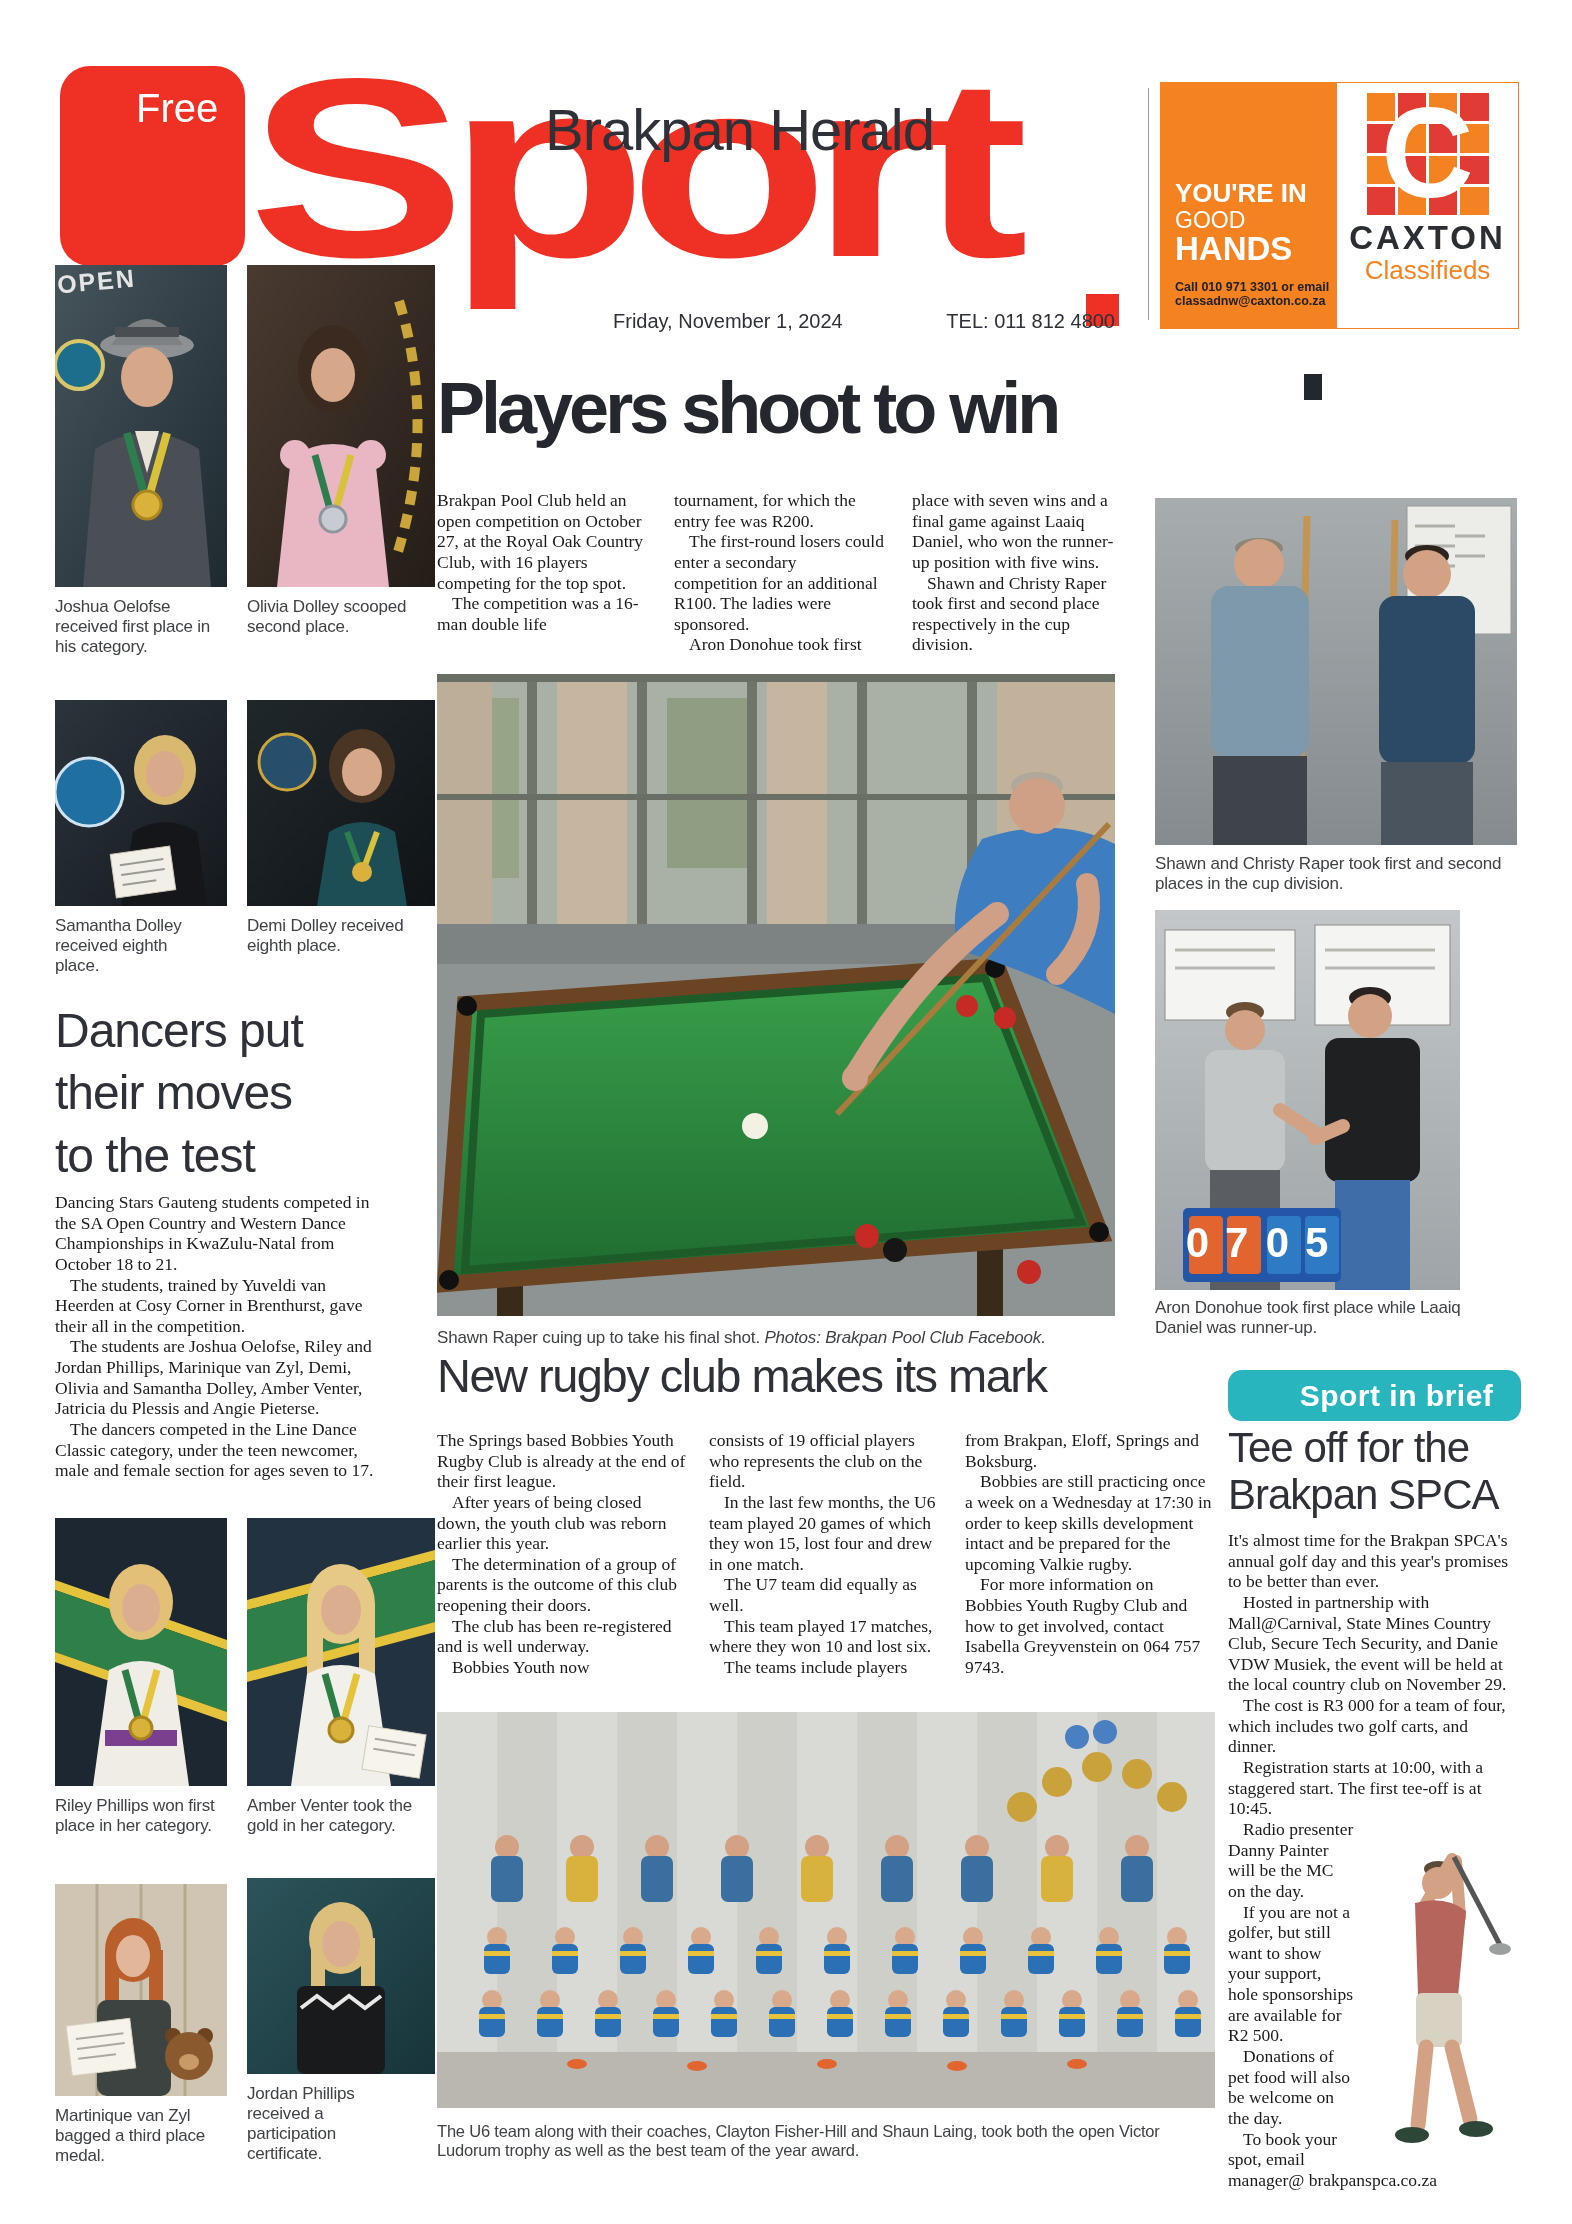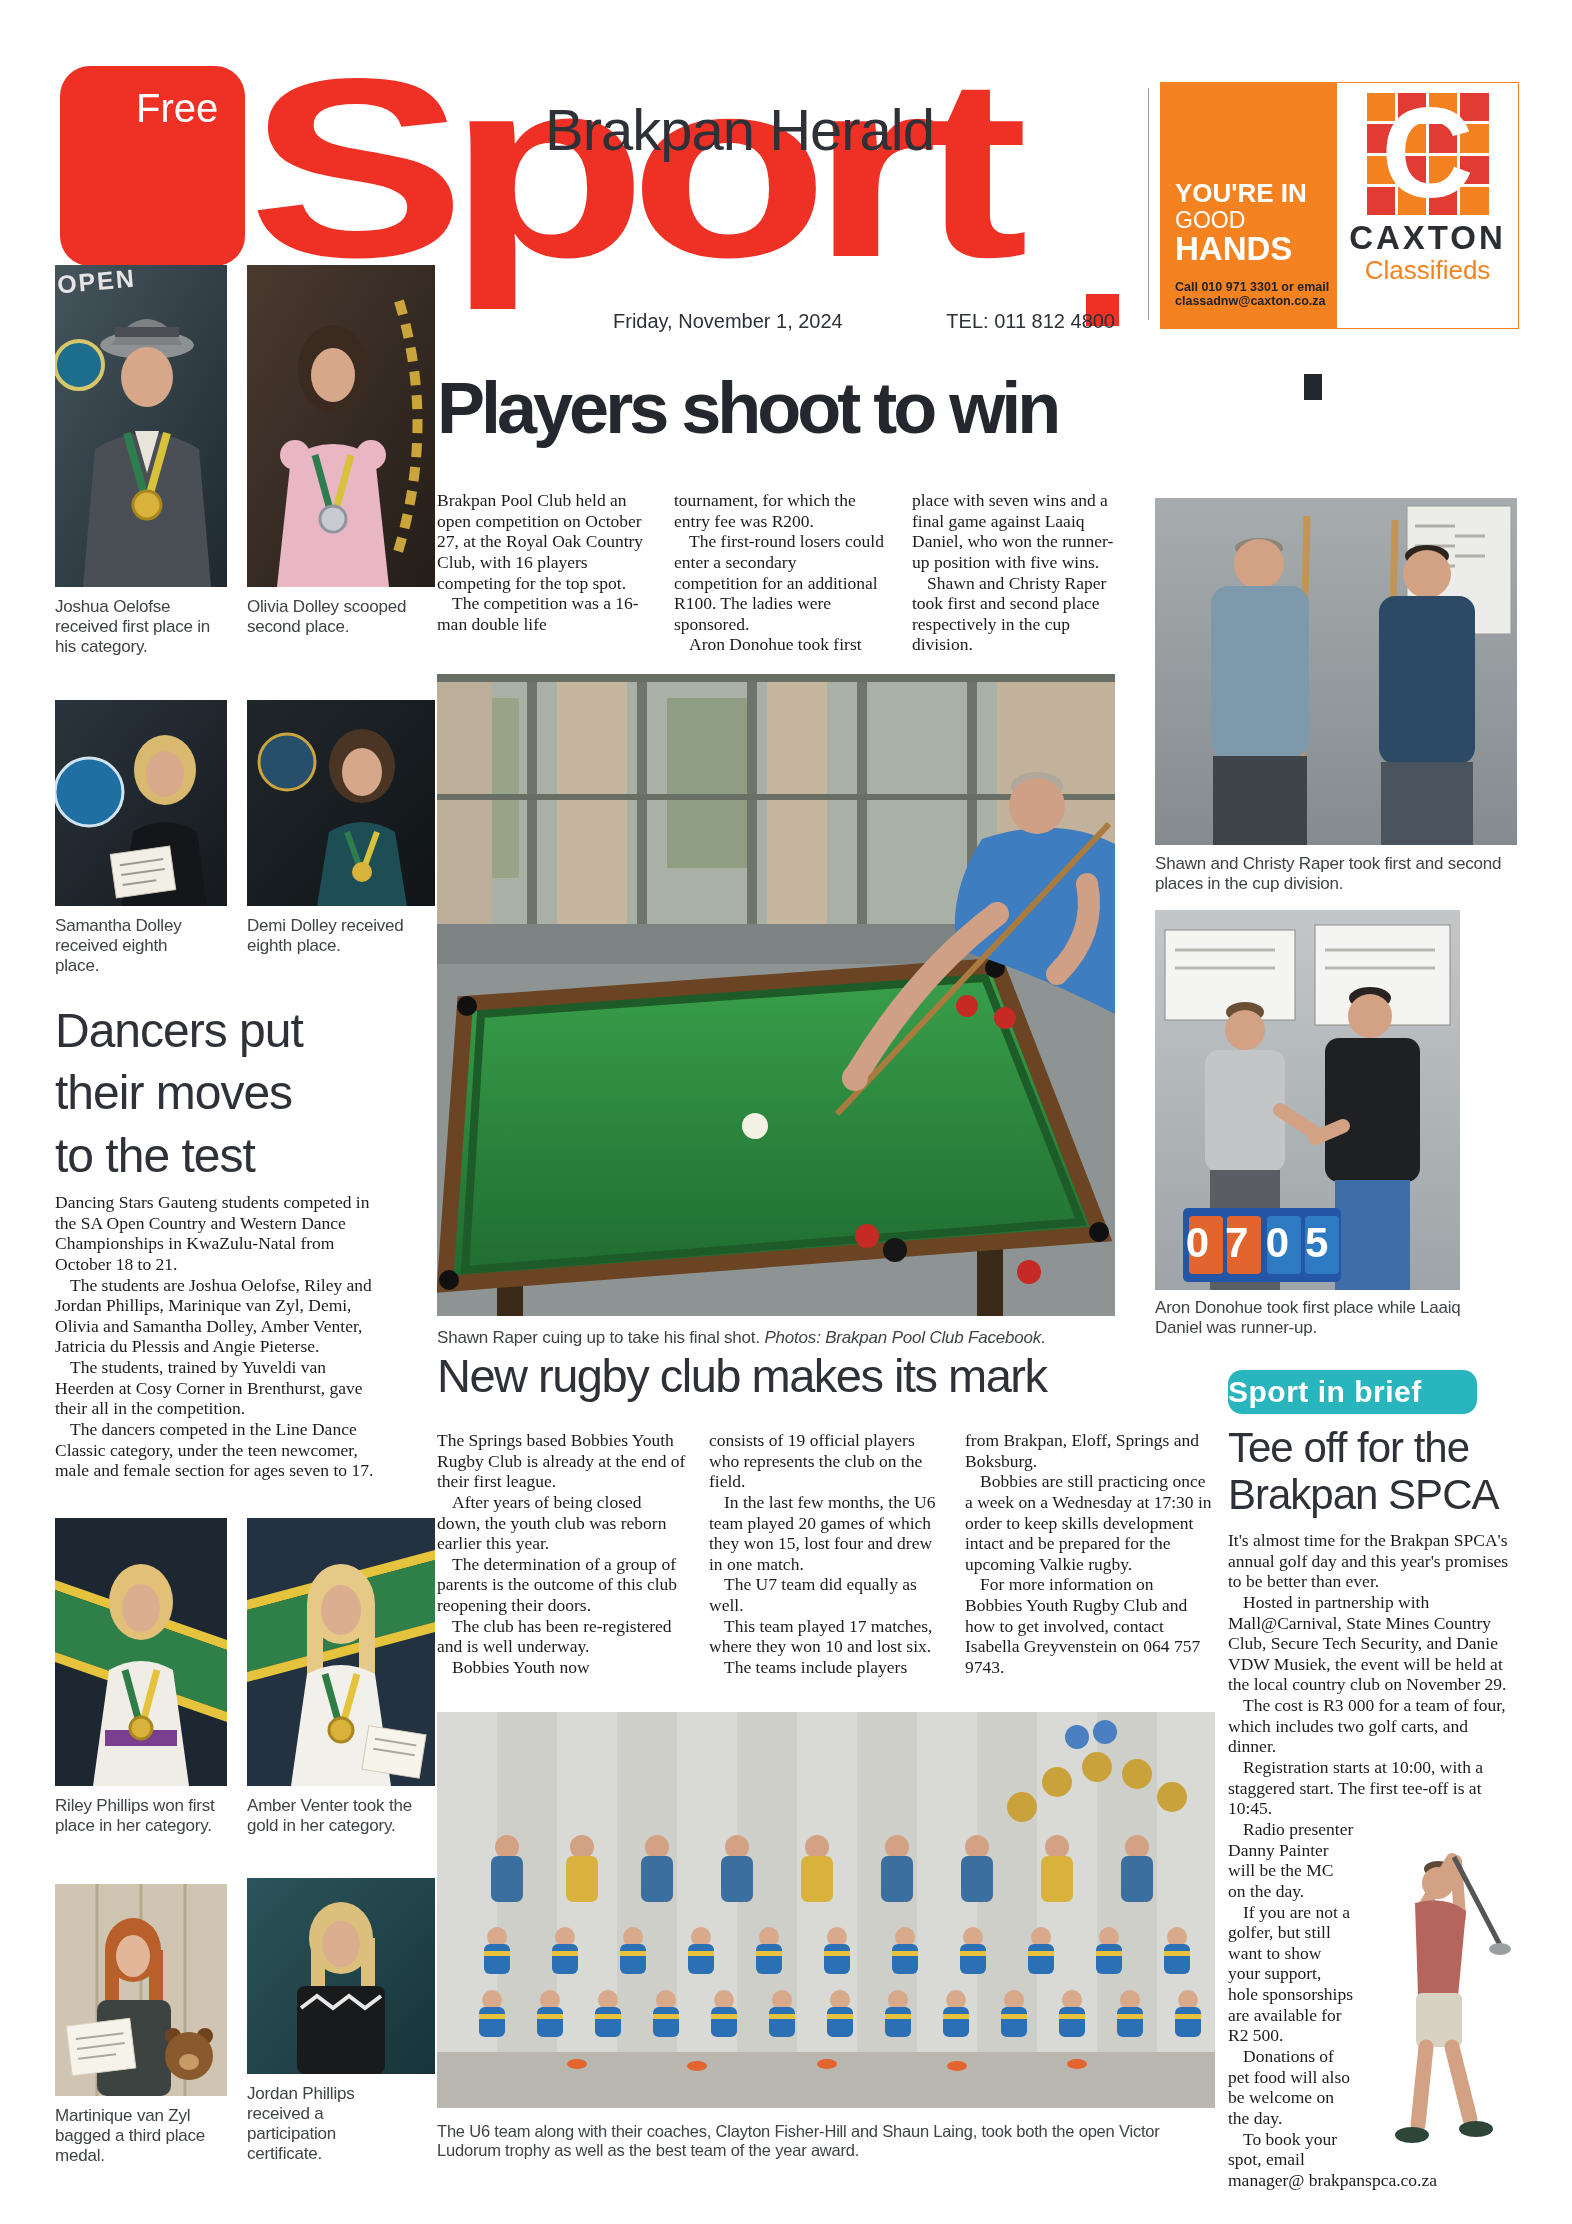--- a/index.html
+++ b/index.html
@@ -171,22 +171,22 @@
   <div class="cap" style="left:247px;top:916px;width:160px;">Demi Dolley received eighth place.</div>
 
   <div class="abs" style="left:55px;top:1000px;width:360px;font-size:48px;line-height:1.3;letter-spacing:-1px;color:var(--dark);">
     <div>Dancers put</div>
     <div>their moves</div>
     <div>to the test</div>
   </div>
 
   <div class="body-col" style="left:55px;top:1192px;width:332px;">
     <p>Dancing Stars Gauteng students competed in the SA Open Country and Western Dance Championships in KwaZulu-Natal from October 18 to 21.</p>
+    <p class="ind">The students, trained by Yuveldi van Heerden at Cosy Corner in Brenthurst, gave their all in the competition.</p>
     <p class="ind">The students are Joshua Oelofse, Riley and Jordan Phillips, Marinique van Zyl, Demi, Olivia and Samantha Dolley, Amber Venter, Jatricia du Plessis and Angie Pieterse.</p>
-    <p class="ind">The students, trained by Yuveldi van Heerden at Cosy Corner in Brenthurst, gave their all in the competition.</p>
     <p class="ind">The dancers competed in the Line Dance Classic category, under the teen newcomer, male and female section for ages seven to 17.</p>
   </div>
 
   <div class="photo" style="left:55px;top:1518px;width:172px;height:268px;">
     <svg viewBox="0 0 172 268" preserveAspectRatio="none">
       <rect width="172" height="268" fill="#1c2732"></rect>
       <polygon points="0,62 172,122 172,132 0,72" fill="#e5c33c"></polygon>
       <polygon points="0,72 172,132 172,194 0,134" fill="#2e8048"></polygon>
       <polygon points="0,134 172,194 172,204 0,144" fill="#e5c33c"></polygon>
       <ellipse cx="86" cy="84" rx="32" ry="38" fill="#e2c078"></ellipse>
@@ -498,22 +498,22 @@
       <rect x="150" y="306" width="34" height="58" rx="4" fill="#2e7bc4"></rect>
     </svg>
     <div style="position:absolute;left:30px;top:312px;width:160px;display:flex;color:#fff;font-weight:800;font-size:42px;line-height:1;">
       <span style="width:80px;text-align:center;letter-spacing:16px;">07</span>
       <span style="width:80px;text-align:center;letter-spacing:16px;">05</span>
     </div>
   </div>
 
   <div class="cap" style="left:1155px;top:1298px;width:350px;">Aron Donohue took first place while Laaiq Daniel was runner-up.</div>
 
-  <div class="abs" style="left:1228px;top:1370px;width:249px;height:44px;background:var(--teal);border-radius:14px;
-              display:flex;align-items:center;">
+  <div class="abs" style="left:1228px;top:1370px;width:249px;height:51px;background:var(--teal);border-radius:14px;
+              display:flex;align-items:center;justify-content:center;padding-left:44px;">
     <span style="color:#fff;font-weight:800;font-size:30px;letter-spacing:0.5px;">Sport in brief</span>
   </div>
 
   <div class="abs" style="left:1228px;top:1424px;font-size:42px;line-height:1.12;letter-spacing:-1px;color:var(--dark);">
     <div>Tee off for the</div>
     <div>Brakpan SPCA</div>
   </div>
 
   <div class="body-col" style="left:1228px;top:1530px;width:290px;">
     <p>It's almost time for the Brakpan SPCA's annual golf day and this year's promises to be better than ever.</p>

